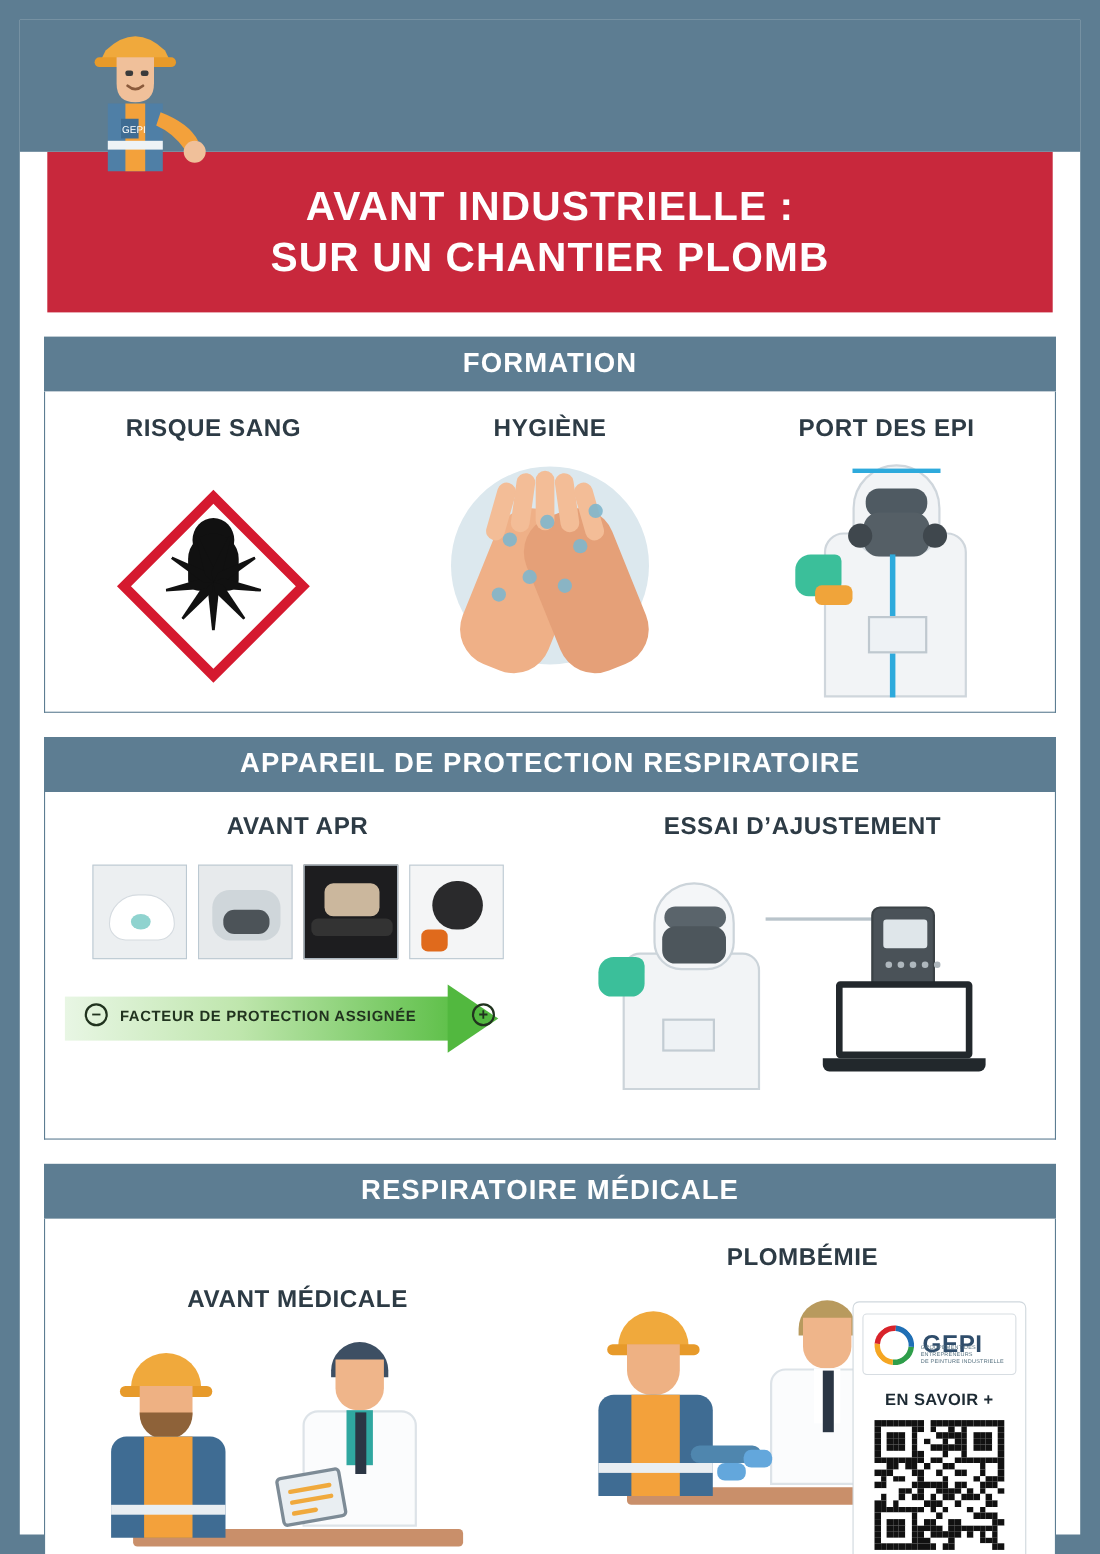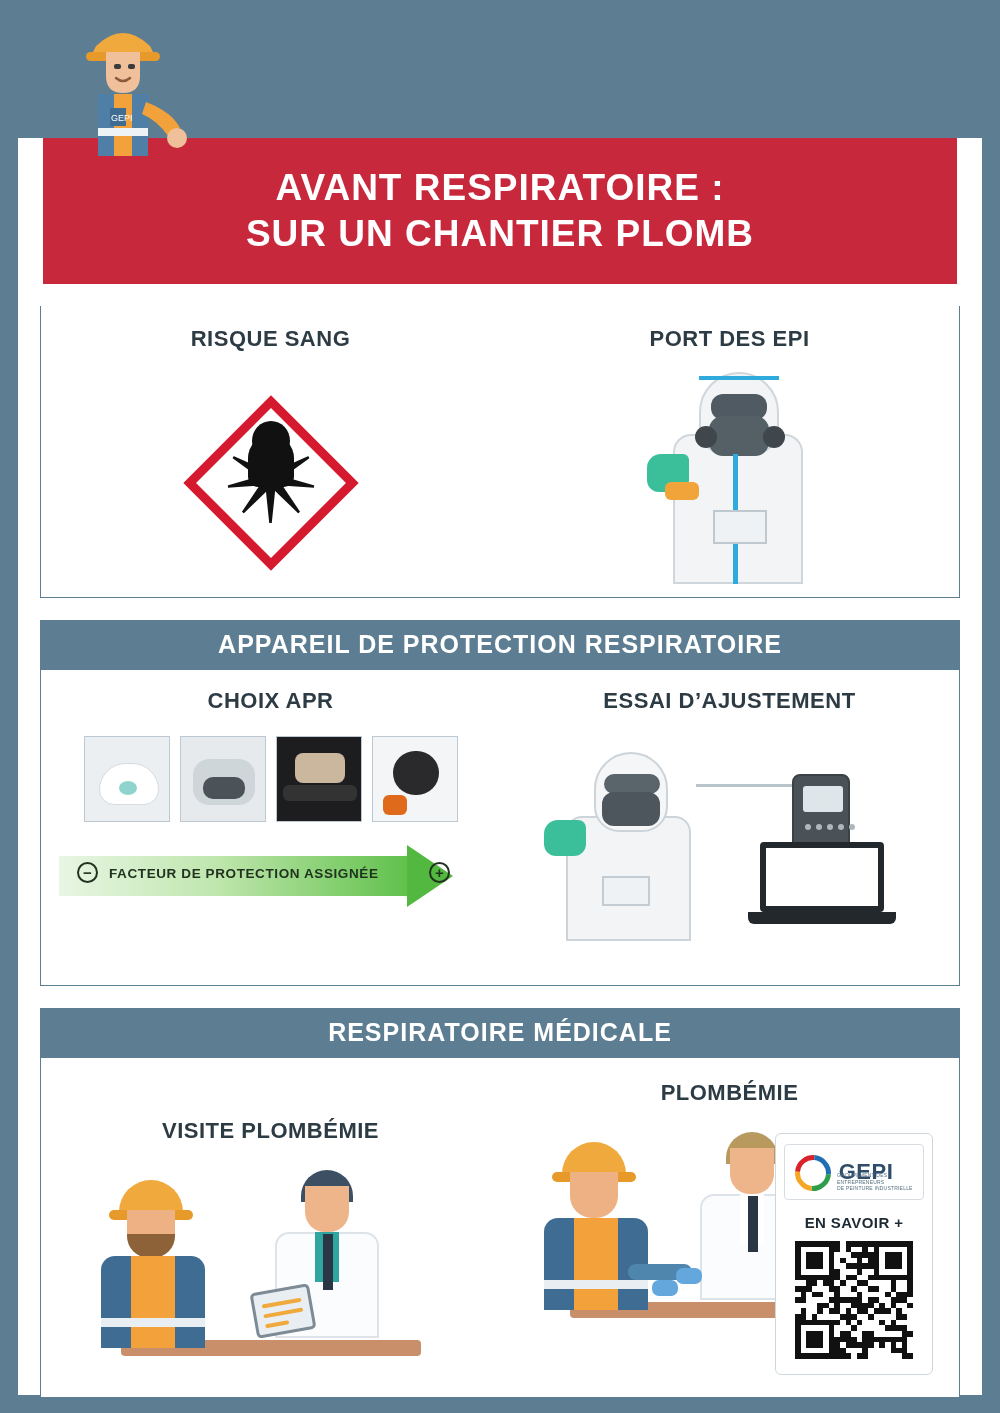--- a/index.html
+++ b/index.html
@@ -450,25 +450,26 @@
         <path d="M56 78 h18 v62 H56 z" fill="#f3a13b"></path>
         <rect x="40" y="112" width="50" height="8" fill="#eef3f6"></rect>
         <path d="M88 86 q26 10 34 26 l-12 8 q-10 -15 -26 -22 z" fill="#f3a13b"></path>
         <circle cx="119" cy="122" r="10" fill="#f0c09a"></circle>
         <path d="M52 92 h16 v18 h-16 z" fill="#3f6c93"></path>
         <text x="53" y="105" font-family="Liberation Sans" font-size="9" fill="#ffffff">GEPI</text>
       </svg>
     </div>
 
     <div class="red-banner">
-      <div class="line">AVANT RESPIRATOIRE :</div>
+      <div class="line">AVANT INDUSTRIELLE :</div>
       <div class="line">SUR UN CHANTIER PLOMB</div>
     </div>
 
     <div class="section">
+      <div class="section-header">FORMATION</div>
       <div class="section-body formation-body">
         <div class="formation-cols">
 
           <div class="formation-col">
             <div class="col-title">RISQUE SANG</div>
             <div class="fig">
               <div class="ghs">
                 <div class="diamond"></div>
                 <div class="head"></div>
                 <div class="person"></div>
@@ -480,20 +481,42 @@
                   <i style="transform:rotate(160deg)"></i>
                   <i style="transform:rotate(200deg)"></i>
                   <i style="transform:rotate(240deg)"></i>
                   <i style="transform:rotate(280deg)"></i>
                   <i style="transform:rotate(320deg)"></i>
                 </div>
               </div>
             </div>
           </div>
 
+          <div class="formation-col">
+            <div class="col-title">HYGIÈNE</div>
+            <div class="fig">
+              <div class="hands">
+                <div class="circ"></div>
+                <div class="palm left"></div>
+                <div class="palm right"></div>
+                <div class="finger" style="left:52px;top:24px;transform:rotate(16deg)"></div>
+                <div class="finger" style="left:72px;top:16px;transform:rotate(8deg)"></div>
+                <div class="finger" style="left:92px;top:14px;transform:rotate(0deg)"></div>
+                <div class="finger" style="left:112px;top:16px;transform:rotate(-8deg)"></div>
+                <div class="finger" style="left:132px;top:24px;transform:rotate(-16deg)"></div>
+                <div class="bub" style="left:62px;top:70px"></div>
+                <div class="bub" style="left:96px;top:54px"></div>
+                <div class="bub" style="left:126px;top:76px"></div>
+                <div class="bub" style="left:80px;top:104px"></div>
+                <div class="bub" style="left:112px;top:112px"></div>
+                <div class="bub" style="left:52px;top:120px"></div>
+                <div class="bub" style="left:140px;top:44px"></div>
+              </div>
+            </div>
+          </div>
 
           <div class="formation-col">
             <div class="col-title">PORT DES EPI</div>
             <div class="fig">
               <div class="epi">
                 <div class="suit"></div>
                 <div class="hood"></div>
                 <div class="stripe" style="left:64px;top:34px;width:80px;height:4px;"></div>
                 <div class="visor"></div>
                 <div class="mask"></div>
@@ -509,21 +532,21 @@
 
         </div>
       </div>
     </div>
 
     <div class="section">
       <div class="section-header">APPAREIL DE PROTECTION RESPIRATOIRE</div>
       <div class="section-body apr-body">
 
         <div class="apr-left">
-          <div class="col-title apr-title">CHOIX APR</div>
+          <div class="col-title apr-title">AVANT APR</div>
           <div class="masks-row">
             <div class="mask-thumb m1"></div>
             <div class="mask-thumb m2"></div>
             <div class="mask-thumb m3"></div>
             <div class="mask-thumb m4"></div>
           </div>
           <div class="arrow-wrap">
             <div class="arrow-body"></div>
             <div class="arrow-head"></div>
             <div class="sign minus">−</div>
@@ -563,21 +586,21 @@
 
       </div>
     </div>
 
     <div class="section">
       <div class="section-header">RESPIRATOIRE MÉDICALE</div>
       <div class="section-body surv-body">
         <div class="surv-cols">
 
           <div class="surv-col">
-            <div class="col-title" style="margin-top:38px;">VISITE PLOMBÉMIE</div>
+            <div class="col-title" style="margin-top:38px;">AVANT MÉDICALE</div>
             <div class="scene">
               <div class="desk"></div>
               <div class="pers worker-left">
                 <div class="helmet"></div>
                 <div class="brim"></div>
                 <div class="face"></div>
                 <div class="beard"></div>
                 <div class="body"></div>
                 <div class="vest"></div>
                 <div class="band"></div>

